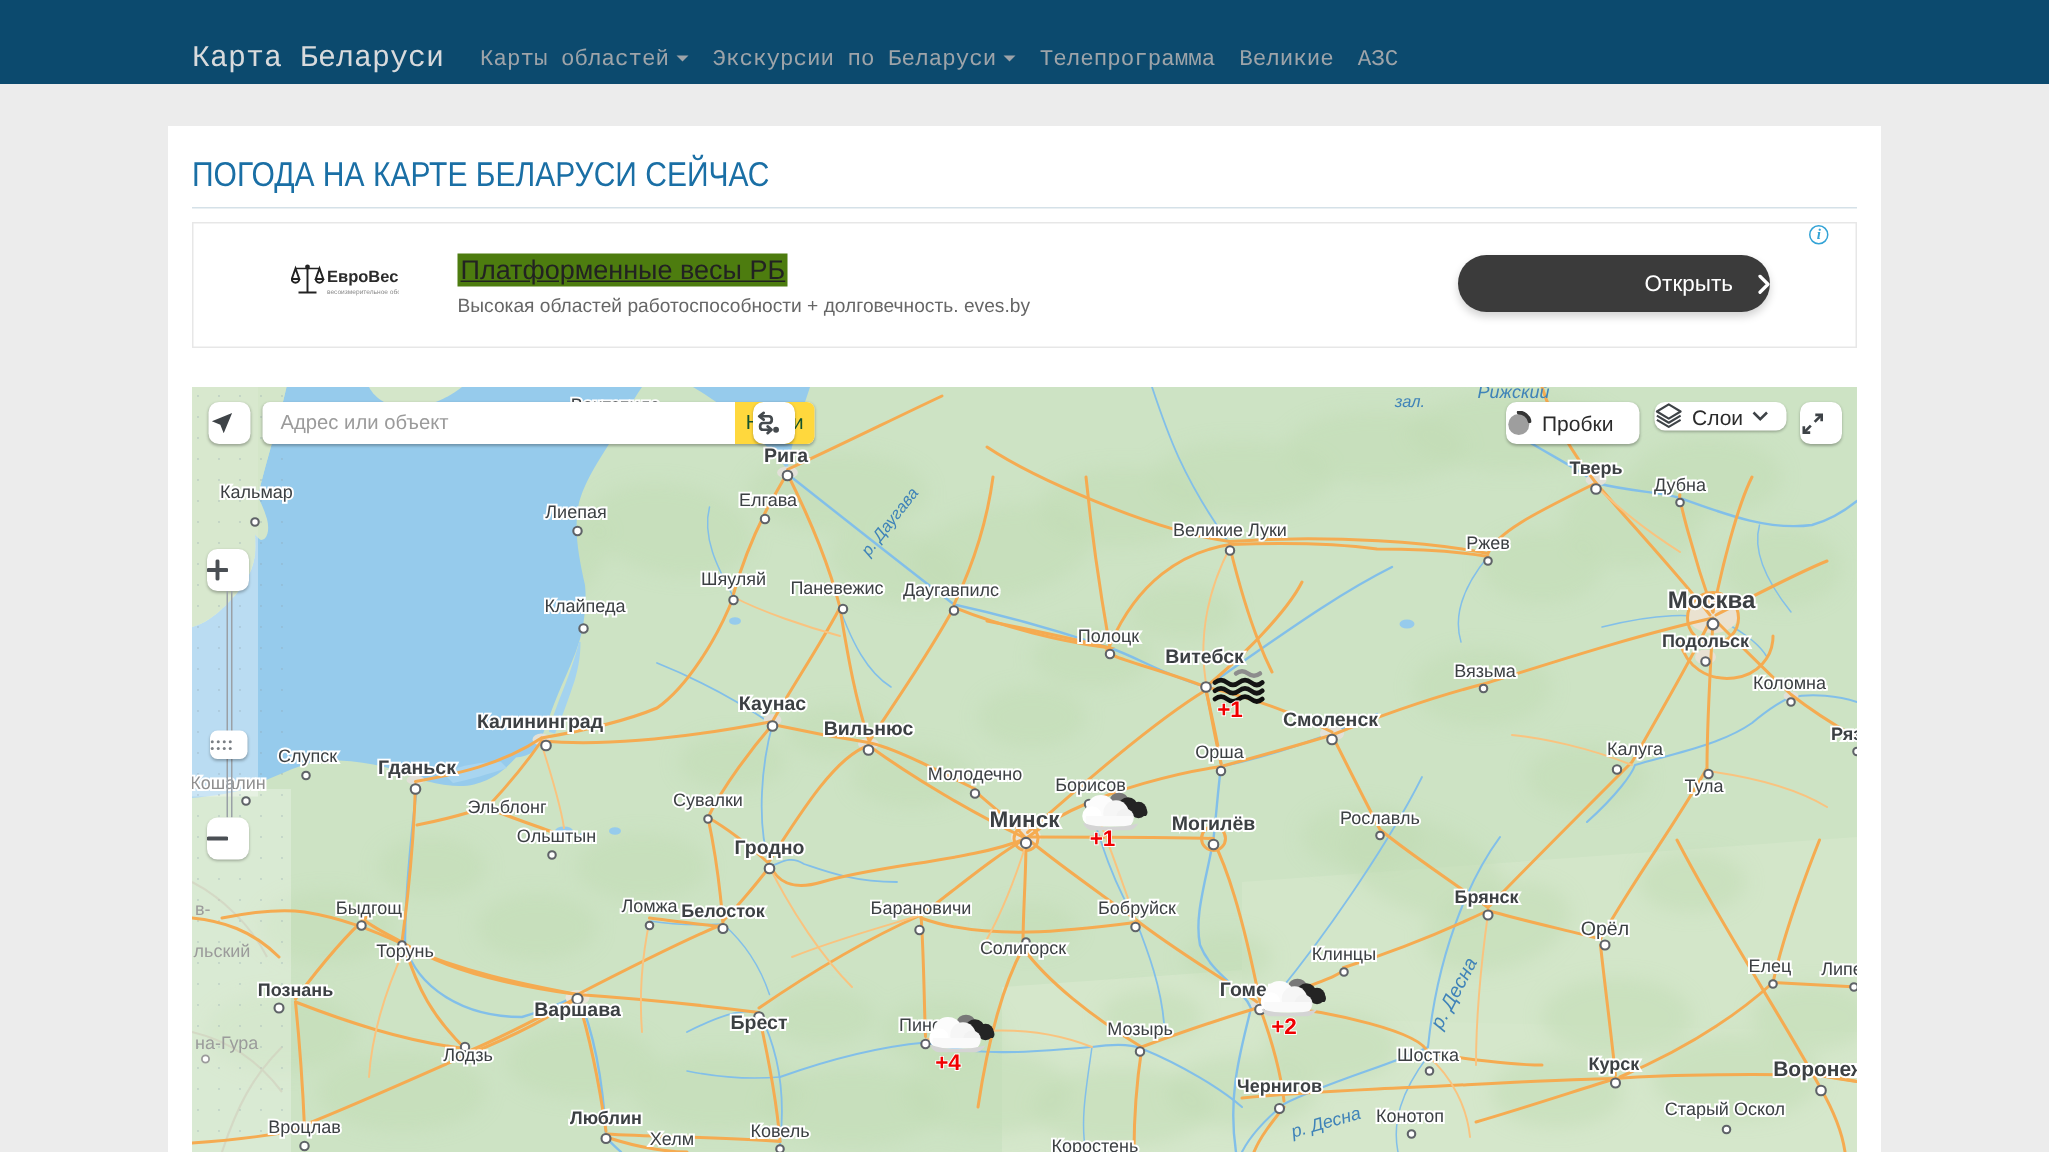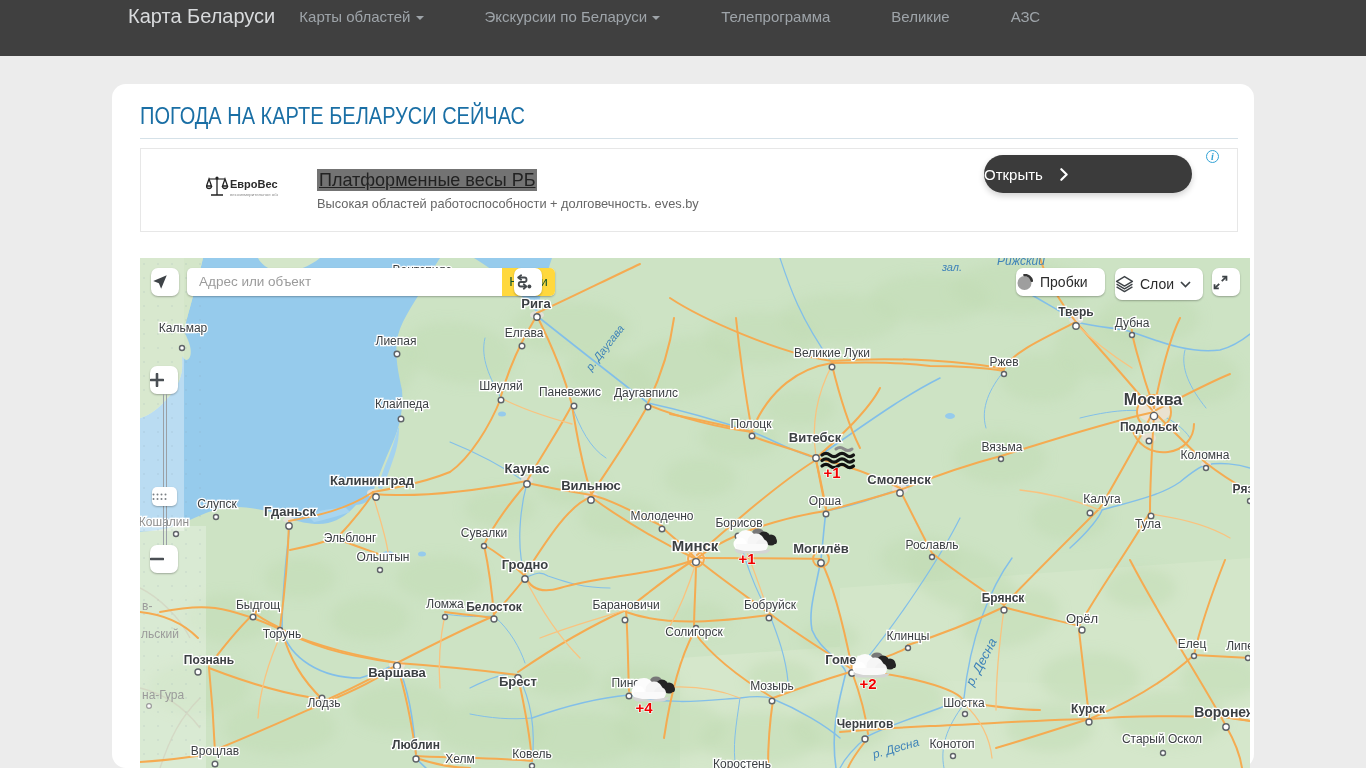--- a/index.html
+++ b/index.html
@@ -1,34 +1,34 @@
 <!DOCTYPE html>
 <html lang="ru"><head>
 <meta charset="utf-8">
 <title>Карта Беларуси</title>
 <style>
   * { box-sizing: border-box; margin: 0; padding: 0; }
   html,body { width:1366px; height:768px; overflow:hidden; }
   body { font-family: "Liberation Sans", sans-serif; background:#ececec; }
-  .navbar { height:56px; background:#404040; display:flex; align-items:flex-start; }
+  .navbar { height:56px; background:#0c4a6e; display:flex; align-items:flex-end;font-family:Liberation Mono, monospace; }
   .nav-inner { width:1140px; margin:0 auto; padding:0 15px; display:flex; align-items:center; }
   .brand { color:#d8dadc; font-size:20px; margin-right:16px; white-space:nowrap; }
-  .nav-links { display:flex; align-items:center;gap:45px; }
+  .nav-links { display:flex; align-items:center; }
   .nav-links a { color:#9ea4a9; font-size:15px; text-decoration:none; padding:8px 8px; white-space:nowrap; }
   .caret { display:inline-block; width:0; height:0; border-left:4px solid transparent; border-right:4px solid transparent; border-top:4px solid #9ea4a9; margin-left:5px; vertical-align:middle; }
-  .page { width:1142px; margin:0 auto; background:#fff; margin-top:28px; padding:20px 16px 16px 28px; height:684px;border-radius:14px; }
+  .page { width:1142px; margin:0 auto; background:#fff; margin-top:28px; padding:20px 16px 16px 16px; height:684px; }
   h1 { color:#1a6fa5; font-size:23px; font-weight:400; margin:0 0 9px 0; line-height:25px; }
   h1 span { display:inline-block; transform:scaleX(0.87); transform-origin:left center; white-space:nowrap; }
   hr.sep { border:none; border-top:1px solid #d5e1e8; margin:0 0 9px 0; }
   .ad { position:relative; border:1px solid #e7e7e7; height:84px; }
   .adlogo { position:absolute; left:65px; top:24px; width:70px; }
   .adtitle { position:absolute; left:176px; top:21px; font-size:18px; color:#222; }
-  .adtitle span { background:#737373; text-decoration:underline; padding:1px 2px; }
+  .adtitle span { background:#4d7c0f; text-decoration:underline; padding:1px 2px; }
   .adtext { position:absolute; left:176px; top:47px; font-size:12.8px; color:#666; }
-  .adbtn { position:absolute; left:843px; top:6px; width:208px; height:38px; background:#3b3b3b; border-radius:19px; color:#fff; font-size:15px; display:flex; align-items:center; justify-content:flex-start; box-shadow:0 3px 6px rgba(0,0,0,0.18); }
+  .adbtn { position:absolute; left:843px; top:21px; width:208px; height:38px; background:#3b3b3b; border-radius:19px; color:#fff; font-size:15px; display:flex; align-items:center; justify-content:flex-end; box-shadow:0 3px 6px rgba(0,0,0,0.18); }
   .adinfo { position:absolute; right:18px; top:1px; width:13px; height:13px; border:1.5px solid #33a3d6; border-radius:50%; color:#33a3d6; font-size:10px; line-height:12px; text-align:center; font-style:italic; font-family:"Liberation Serif",serif; font-weight:700; }
   .mapwrap { position:relative; width:1110px; height:512px; margin-top:26px; overflow:hidden; background:#cde3c4; }
   .ctl { position:absolute; background:#fff; border-radius:7px; box-shadow:0 1px 2px rgba(0,0,0,0.28); display:flex; align-items:center; justify-content:flex-start; }
   .searchbar { position:absolute; left:47px; top:10px; width:368px; height:28px; background:#fff; border-radius:5px; box-shadow:0 1px 2px rgba(0,0,0,0.28); display:flex; }
   .searchbar .ph { flex:1; font-size:13.5px; color:#9b9b9b; line-height:28px; padding-left:12px; }
   .searchbar .btn { width:53px; background:#ffd83d; border-radius:0 5px 5px 0; font-size:13.5px; color:#14532d; text-align:center; line-height:28px; }
   .tbtn { font-size:14px; color:#2b2b2b; }
 </style>
 </head>
 <body>
@@ -689,21 +689,21 @@
     </div>
 
     <div class="ctl" style="left:876px;top:10px;width:89px;height:28px;">
       <svg width="17" height="17" viewBox="0 0 17 17" style="margin-right:7px">
           <circle cx="8.5" cy="9" r="7" fill="#9e9e9e"></circle>
           <path d="M8.5 1 a 7.5 7.5 0 0 1 7.3 5.8" fill="none" stroke="#353535" stroke-width="2.6" stroke-linecap="round"></path>
         </svg>
       <span class="tbtn">Пробки</span>
     </div>
 
-    <div class="ctl" style="left:975px;top:10px;width:88px;height:32px;">
+    <div class="ctl" style="left:975px;top:10px;width:88px;height:19px;">
       <svg width="19" height="19" viewBox="0 0 24 24" style="margin-right:6px">
         <path d="M12 2 L22 8 L12 14 L2 8 Z" fill="none" stroke="#3e4347" stroke-width="1.8" stroke-linejoin="round"></path>
         <path d="M2 11.5 L12 17.5 L22 11.5" fill="none" stroke="#3e4347" stroke-width="1.8" stroke-linejoin="round"></path>
         <path d="M2 15 L12 21 L22 15" fill="none" stroke="#3e4347" stroke-width="1.8" stroke-linejoin="round"></path>
       </svg>
       <span class="tbtn">Слои</span>
       <svg width="11" height="7" viewBox="0 0 11 7" style="margin-left:6px">
           <path d="M1 1 L5.5 5.5 L10 1" fill="none" stroke="#3e4347" stroke-width="1.7"></path>
         </svg>
     </div>

